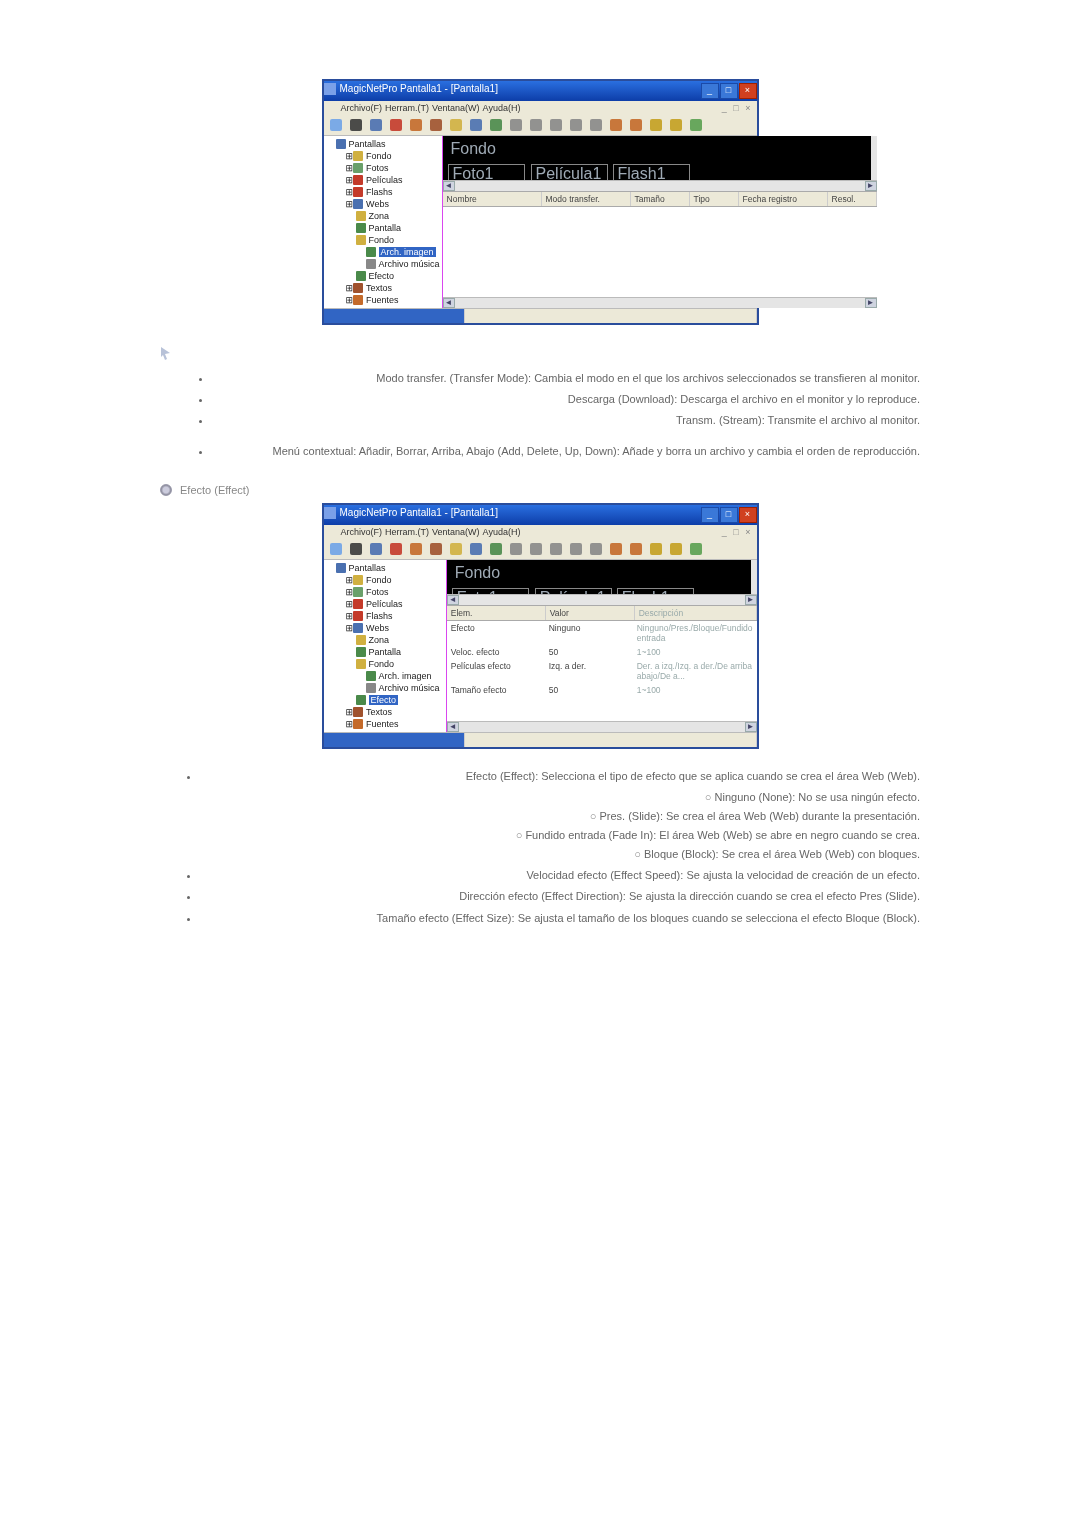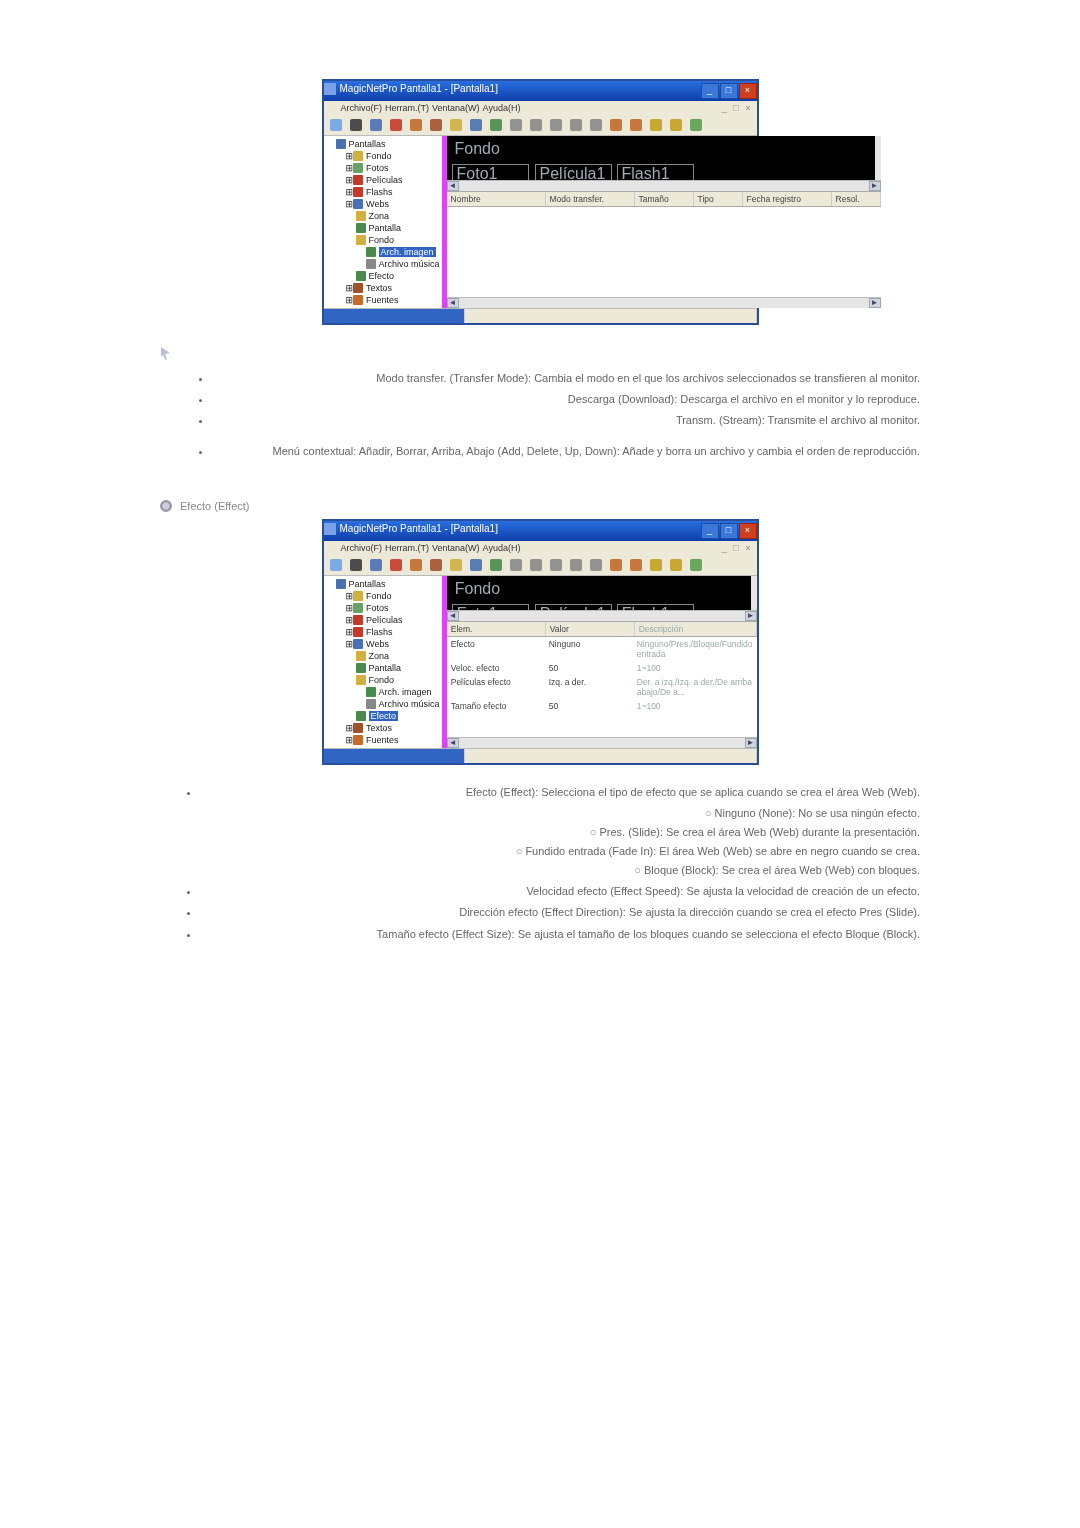--- a/index.html
+++ b/index.html
@@ -64,21 +64,21 @@
   .app-body {
     display: flex;
     background: #000;
   }
   .tree-panel {
     width: 140px;
     background: #fff;
     color: #222;
     font-size: 9px;
     padding: 2px;
-    border-right: 5px solid #d946ef;
+    border-right: 1px solid #d946ef;
   }
   .tree ul { list-style: none; margin: 0; padding-left: 10px; }
   .tree li { padding: 1px 0; white-space: nowrap; display: flex; align-items: center; }
   .ticon-sm { width: 10px; height: 10px; display: inline-block; margin-right: 3px; }
   .tree .selected { background: #3165c4; color: #fff; padding: 0 2px; }
   .canvas-area {
     flex: 1;
     background: #000;
     position: relative;
     height: 170px;
@@ -174,21 +174,21 @@
     content: "○ ";
     color: #888;
   }
   ul.sub > li { margin-bottom: 2px; }
   .section-title {
     display: flex;
     align-items: center;
     gap: 8px;
     color: #888;
     font-size: 11px;
-    margin: 40px 0 8px 0;
+    margin: 24px 0 8px 0;
   }
   .section-title .dot {
     width: 10px; height: 10px; border-radius: 50%;
     background: radial-gradient(#ccd 40%, #889 70%);
     border: 1px solid #99a;
   }
 </style>
 </head>
 <body>
 

